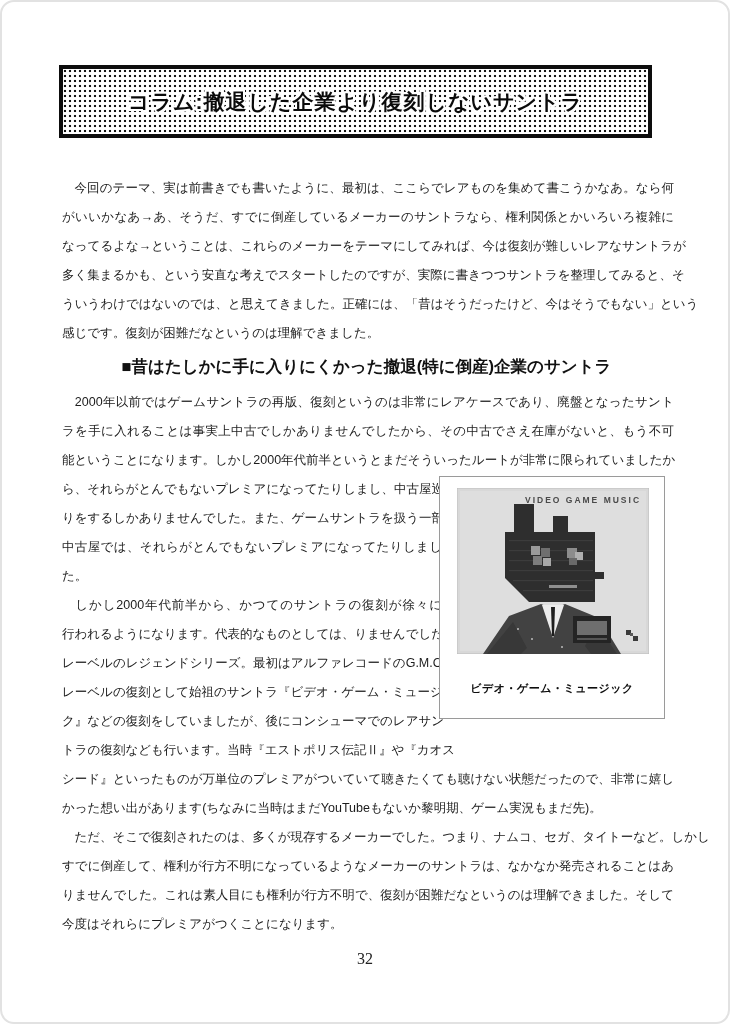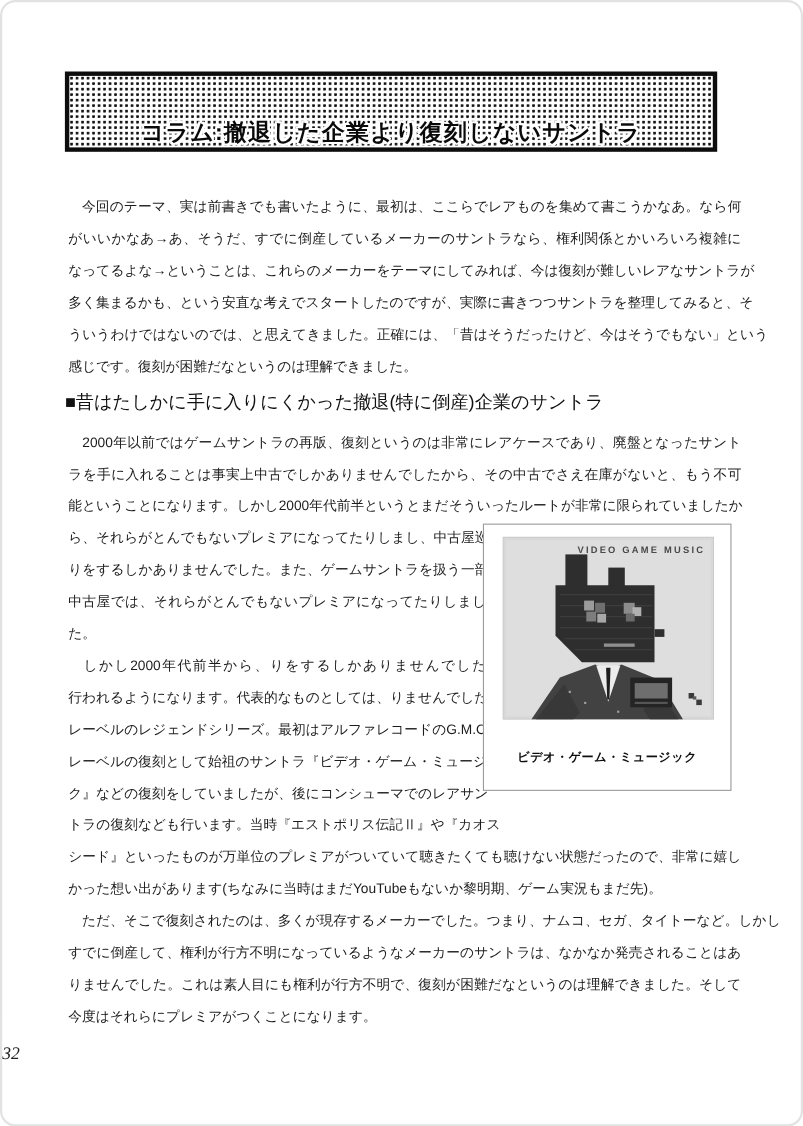--- a/index.html
+++ b/index.html
@@ -15,21 +15,21 @@
     overflow:hidden;
   }
   
   .banner{
     position:absolute;left:57px;top:63px;width:593px;height:73px;
     box-sizing:border-box;
     border:4px solid #0d0d0d;
     background-color:#ffffff;
     background-image:radial-gradient(circle at 2px 2px,#141414 1.1px,transparent 1.6px);
     background-size:5px 5px;
-    display:flex;align-items:flex-end;justify-content:center;
+    display:flex;align-items:center;justify-content:center;
   }
   .banner-text{
     font-size:21px;font-weight:bold;letter-spacing:1px;color:#0a0a0a;
     text-shadow:-2px -2px 0 #fff,2px -2px 0 #fff,-2px 2px 0 #fff,2px 2px 0 #fff,
                  0 -2px 0 #fff,0 2px 0 #fff,-2px 0 0 #fff,2px 0 0 #fff;
     white-space:nowrap;
   }
   
   .tblock{position:absolute;left:60px;}
   .line{
@@ -37,38 +37,38 @@
     text-align:justify;text-align-last:justify;
     overflow:visible;white-space:nowrap;
   }
   .line.last{text-align-last:left;}
   .intro{top:172px;width:612px;}
   .fulltop{top:386px;width:612px;}
   .narrow{top:473px;width:380px;}
   .fullbottom{top:763px;width:612px;}
   .heading{
     position:absolute;left:57px;top:351px;width:615px;
-    font-size:16.5px;font-weight:normal;color:#111;
-    white-space:nowrap;line-height:27px;
+    font-size:16.5px;font-weight:bold;color:#111;
+    white-space:nowrap;line-height:27px;text-align:center;
   }
   
   .figure-box{
     position:absolute;left:437px;top:474px;width:226px;height:243px;
     box-sizing:border-box;border:1px solid #9a9a9a;background:#ffffff;
   }
   .cover-wrap{position:absolute;left:17px;top:11px;width:192px;height:166px;}
   .figure-caption{
     position:absolute;left:0;right:0;bottom:22px;
     text-align:center;font-size:11px;font-weight:bold;color:#0d0d0d;
     letter-spacing:0.5px;white-space:nowrap;
   }
   
   .page-number{
-    position:absolute;left:0;right:0;top:948px;text-align:left;
-    font-family:"Liberation Serif", serif;font-size:16px;color:#222;font-style:italic;
+    position:absolute;left:0;right:0;top:948px;text-align:center;
+    font-family:"Liberation Serif", serif;font-size:16px;color:#222;
   }
 </style>
 </head>
 <body>
 
 <div class="page">
 
   <div class="banner">
     <span class="banner-text">コラム:撤退した企業より復刻しないサントラ</span>
   </div>
@@ -88,21 +88,21 @@
     <div class="line">　2000年以前ではゲームサントラの再版、復刻というのは非常にレアケースであり、廃盤となったサント</div>
     <div class="line">ラを手に入れることは事実上中古でしかありませんでしたから、その中古でさえ在庫がないと、もう不可</div>
     <div class="line">能ということになります。しかし2000年代前半というとまだそういったルートが非常に限られていましたか</div>
   </div>
 
   <div class="tblock narrow">
     <div class="line">ら、それらがとんでもないプレミアになってたりしまし、中古屋巡</div>
     <div class="line">りをするしかありませんでした。また、ゲームサントラを扱う一部の</div>
     <div class="line">中古屋では、それらがとんでもないプレミアになってたりしまし</div>
     <div class="line last">た。</div>
-    <div class="line">　しかし2000年代前半から、りをするしかありませんでした</div>
+    <div class="line">　しかし2000年代前半から、かつてのサントラの復刻が徐々に</div>
     <div class="line">行われるようになります。代表的なものとしては、りませんでした</div>
     <div class="line">レーベルのレジェンドシリーズ。最初はアルファレコードのG.M.O.</div>
     <div class="line">レーベルの復刻として始祖のサントラ『ビデオ・ゲーム・ミュージッ</div>
     <div class="line">ク』などの復刻をしていましたが、後にコンシューマでのレアサン</div>
     <div class="line last">トラの復刻なども行います。当時『エストポリス伝記Ⅱ』や『カオス</div>
   </div>
 
   <div class="tblock fullbottom">
     <div class="line">シード』といったものが万単位のプレミアがついていて聴きたくても聴けない状態だったので、非常に嬉し</div>
     <div class="line last">かった想い出があります(ちなみに当時はまだYouTubeもないか黎明期、ゲーム実況もまだ先)。</div>

